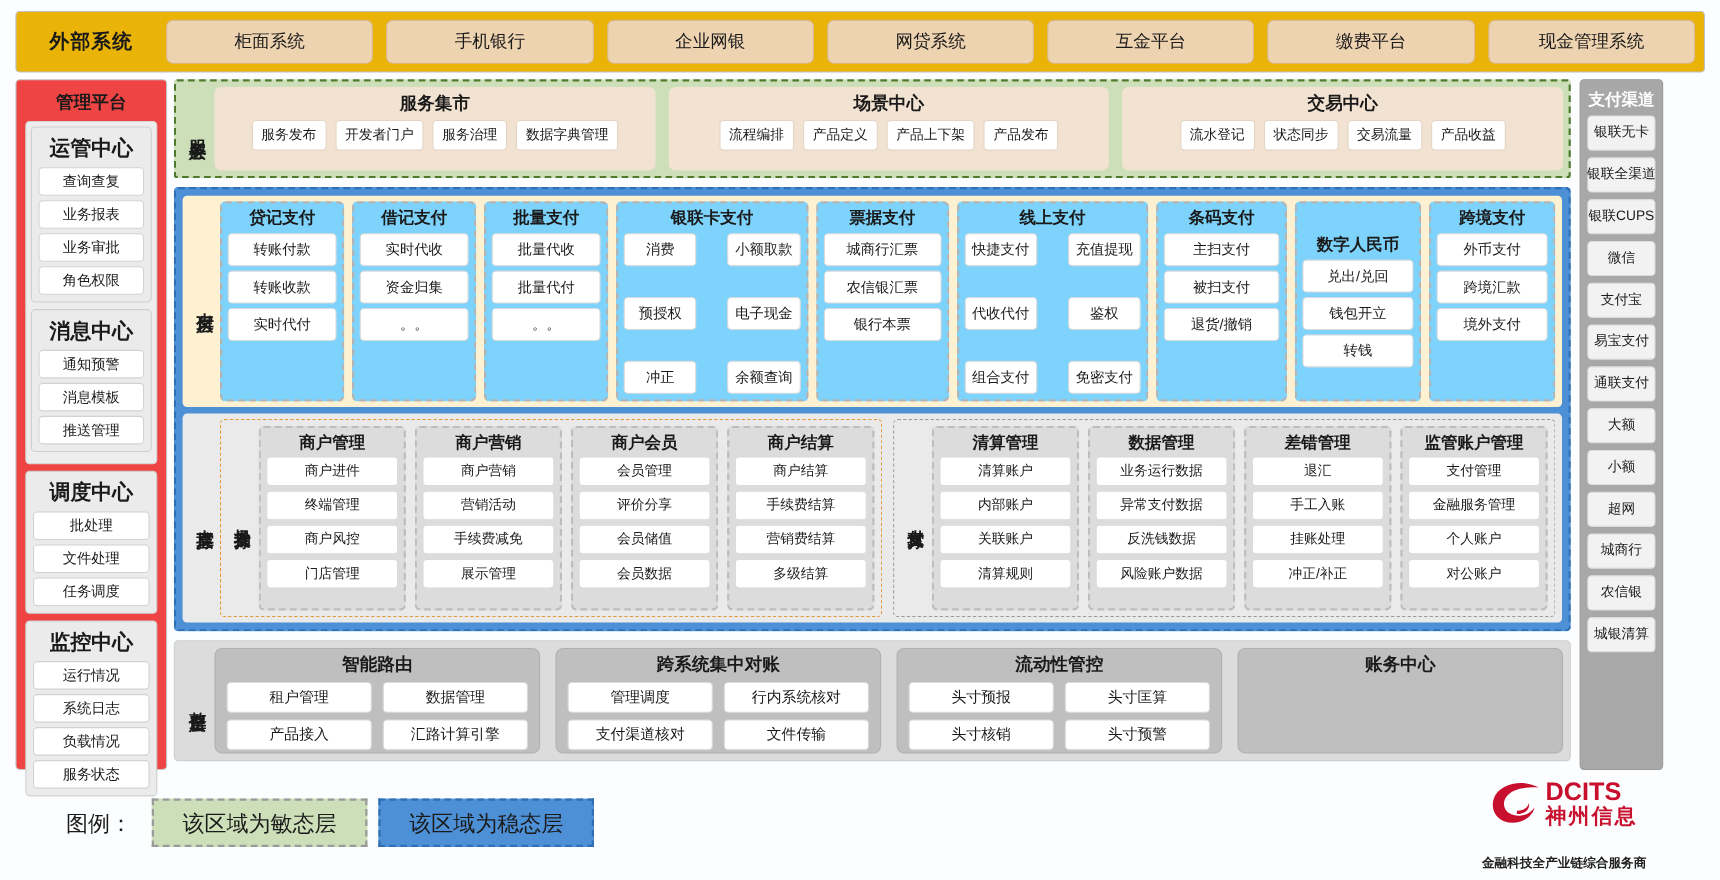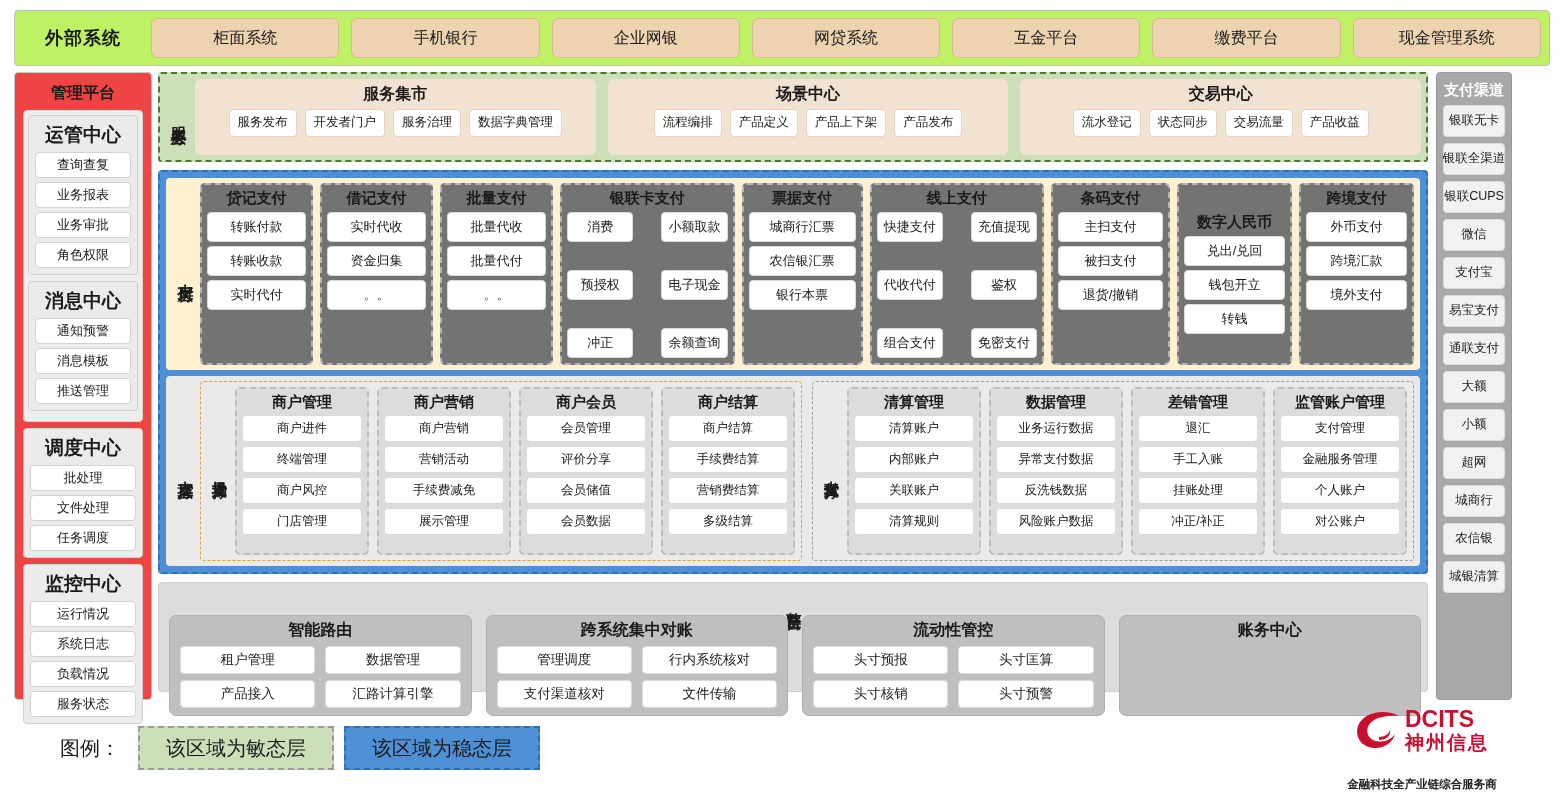--- a/index.html
+++ b/index.html
@@ -18,21 +18,21 @@
     border:1px solid #d2d2d2;
     border-radius:4px;
     display:flex; align-items:center; justify-content:center;
     font-size:13px; line-height:1.1; text-align:center;
     white-space:nowrap;
   }
 
   
   #ext-bar{
     position:absolute; left:14px; top:10px; width:1536px; height:56px;
-    background:#bef264; border:1px solid #c0c0c0; border-radius:4px;
+    background:#eab308; border:1px solid #c0c0c0; border-radius:4px;
     display:flex; align-items:center; padding:0 8px;
   }
   #ext-title{
     width:120px; flex:0 0 120px; text-align:center;
     font-size:18px; font-weight:bold; letter-spacing:1px;
   }
   #ext-items{ flex:1; display:flex; gap:12px; padding-left:8px;}
   .ext-item{
     flex:1 1 0; height:40px; background:#eed3b1; border:1px solid #d9b88f;
     border-radius:6px; display:flex; align-items:center; justify-content:center;
@@ -101,21 +101,21 @@
     display:flex; flex-direction:column; gap:6px;
   }
 
   
   #pay-layer{
     flex:0 0 170px; background:#fdf1d2; border-radius:4px;
     display:flex; padding:5px 6px;
   }
   .pay-groups{ flex:1; display:flex; gap:7px; padding-left:2px;}
   .pay-group{
-    background:#737373; border:2px dashed #b4b4b4; border-radius:5px;
+    background:#7dd3fc; border:2px dashed #b4b4b4; border-radius:5px;
     padding:2px 5px 5px; display:flex; flex-direction:column; align-items:center;
   }
   .pay-group-title{ font-size:15px; font-weight:bold; padding:2px 0 4px; white-space:nowrap;}
   .pay-cells{ display:grid; gap:4px; width:100%; }
   .pay-cells.c1{ grid-template-columns:1fr; }
   .pay-cells.c2{ grid-template-columns:1fr 1fr;gap:28px; }
   .pay-cells .chip{ height:30px; font-size:13px; border-color:#dadada; padding:0 4px;}
 
   
   #support-layer{
@@ -133,21 +133,21 @@
     flex:1; background:#dcdcdc; border:2px dashed #bdbdbd; border-radius:5px;
     padding:2px 5px 5px; display:flex; flex-direction:column; align-items:center;
   }
   .sup-group-title{ font-size:15px; font-weight:bold; padding:2px 0 3px; white-space:nowrap;}
   .sup-cells{ display:flex; flex-direction:column; gap:4px; width:100%;}
   .sup-cells .chip{ height:27px; font-size:12.5px; border-color:#dadada;}
 
   
   #integration{
     margin-top:8px; height:110px; background:#dcdcdc; border:1px solid #cfcfcf;
-    border-radius:4px; display:flex; padding:6px;flex-direction:column;
+    border-radius:4px; display:flex; padding:6px;
   }
   #integration > .vlabel{ flex:0 0 26px; font-size:16px;}
   .int-groups{ flex:1; display:flex; gap:14px; padding-left:4px;}
   .int-group{
     flex:1; background:#bfbfbf; border:1px solid #b0b0b0; border-radius:7px;
     padding:2px 10px 7px; display:flex; flex-direction:column; align-items:center;
   }
   .int-group-title{ font-size:16px; font-weight:bold; padding:2px 0 5px;}
   .int-cells{ display:grid; grid-template-columns:1fr 1fr; gap:6px 10px; width:100%;}
   .int-cells .chip{ height:28px; font-size:13.5px; border-color:#dadada;}

